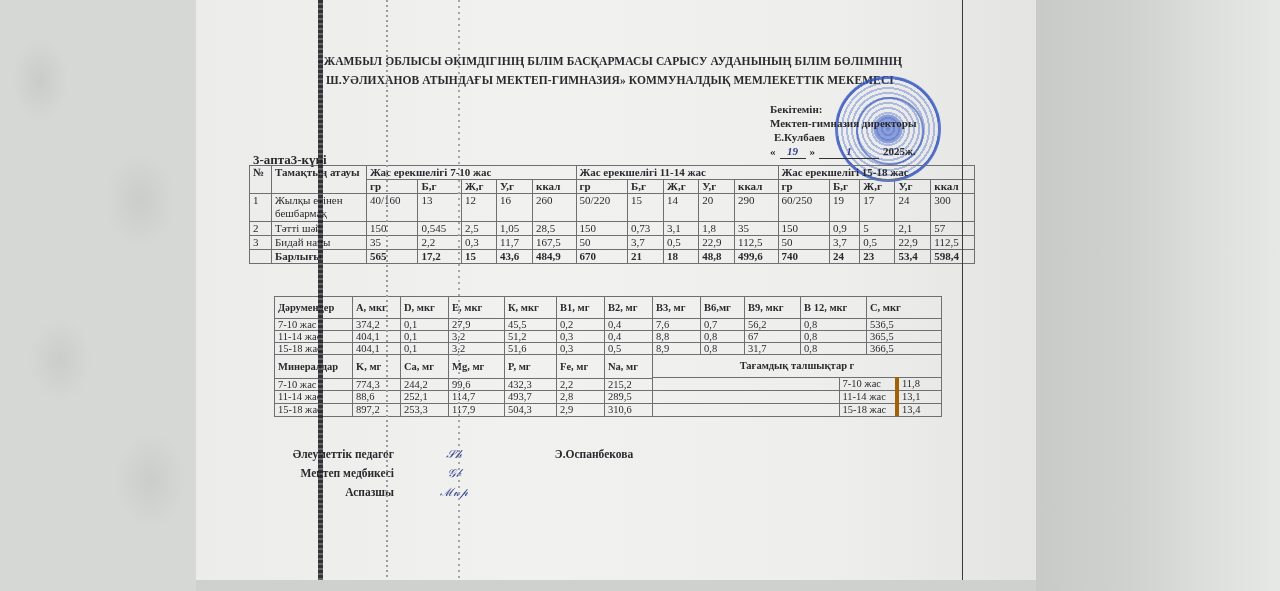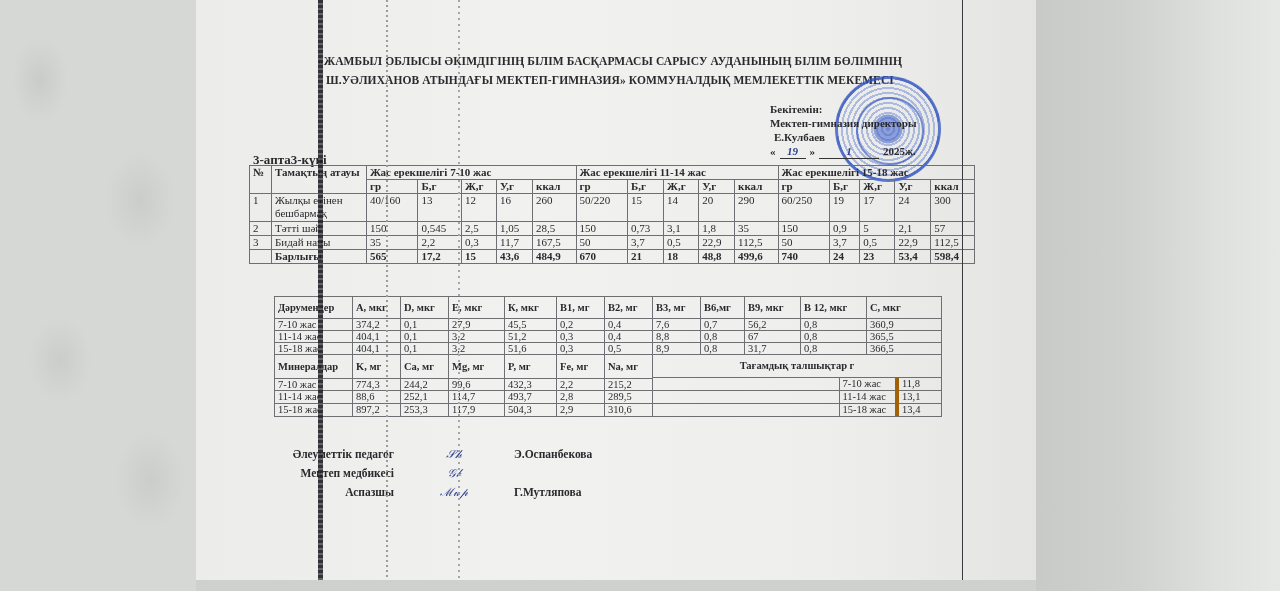--- a/index.html
+++ b/index.html
@@ -88,21 +88,21 @@
   .fiber-inner td.sp { border-top: 1px solid #6e6f72; }
   .fiber-inner td.age { border-left: 1px solid #6e6f72; width: 58px; }
   .fiber-inner td.val { border-left: 4px solid #a16207; width: 44px; }
   .fiber-title { text-align: center; font-weight: bold; height: 22px; line-height: 22px; }
   .sign {
     position: absolute; left: 272px; top: 445px; font-weight: bold; font-size: 11.5px; line-height: 19px;
   }
   .sign .row { display: flex; }
   .sign .role { width: 122px; text-align: right; }
   .sign .sig { width: 120px; color: #2b3a8c; font-style: italic; font-family: "DejaVu Serif", serif; font-weight: normal; text-align: center; }
-  .sign .name { width: 160px; }
+  .sign .name { width: 160px; text-align: center; }
 </style>
 </head>
 <body>
 
 <div class="bg-left"></div>
 <div class="bg-right"></div>
 <div class="bg-bottom"></div>
 
 <div class="paper"></div>
 
@@ -254,21 +254,21 @@
         <td>374,2</td>
         <td>0,1</td>
         <td>27,9</td>
         <td>45,5</td>
         <td>0,2</td>
         <td>0,4</td>
         <td>7,6</td>
         <td>0,7</td>
         <td>56,2</td>
         <td>0,8</td>
-        <td>360,9</td>
+        <td>536,5</td>
   </tr>
   <tr>
     <td>11-14 жас</td>
         <td>404,1</td>
         <td>0,1</td>
         <td>3,2</td>
         <td>51,2</td>
         <td>0,3</td>
         <td>0,4</td>
         <td>8,8</td>
@@ -358,20 +358,19 @@
     <span class="sig">𝒮𝒽</span>
     <span class="name">Э.Оспанбекова</span>
   </div>
   <div class="row">
     <span class="role">Мектеп  медбикесі</span>
     <span class="sig">𝒢𝒷</span>
   </div>
   <div class="row">
     <span class="role">Аспазшы</span>
     <span class="sig">ℳ𝓊𝓅</span>
-    <span class="name">Г.Мутляпова</span>
   </div>
 </div>
 
 <div class="scanline-thick"></div>
 <div class="scanline-dotted1"></div>
 <div class="scanline-dotted2"></div>
 <div class="scanline-right"></div>
 
 </body></html>

